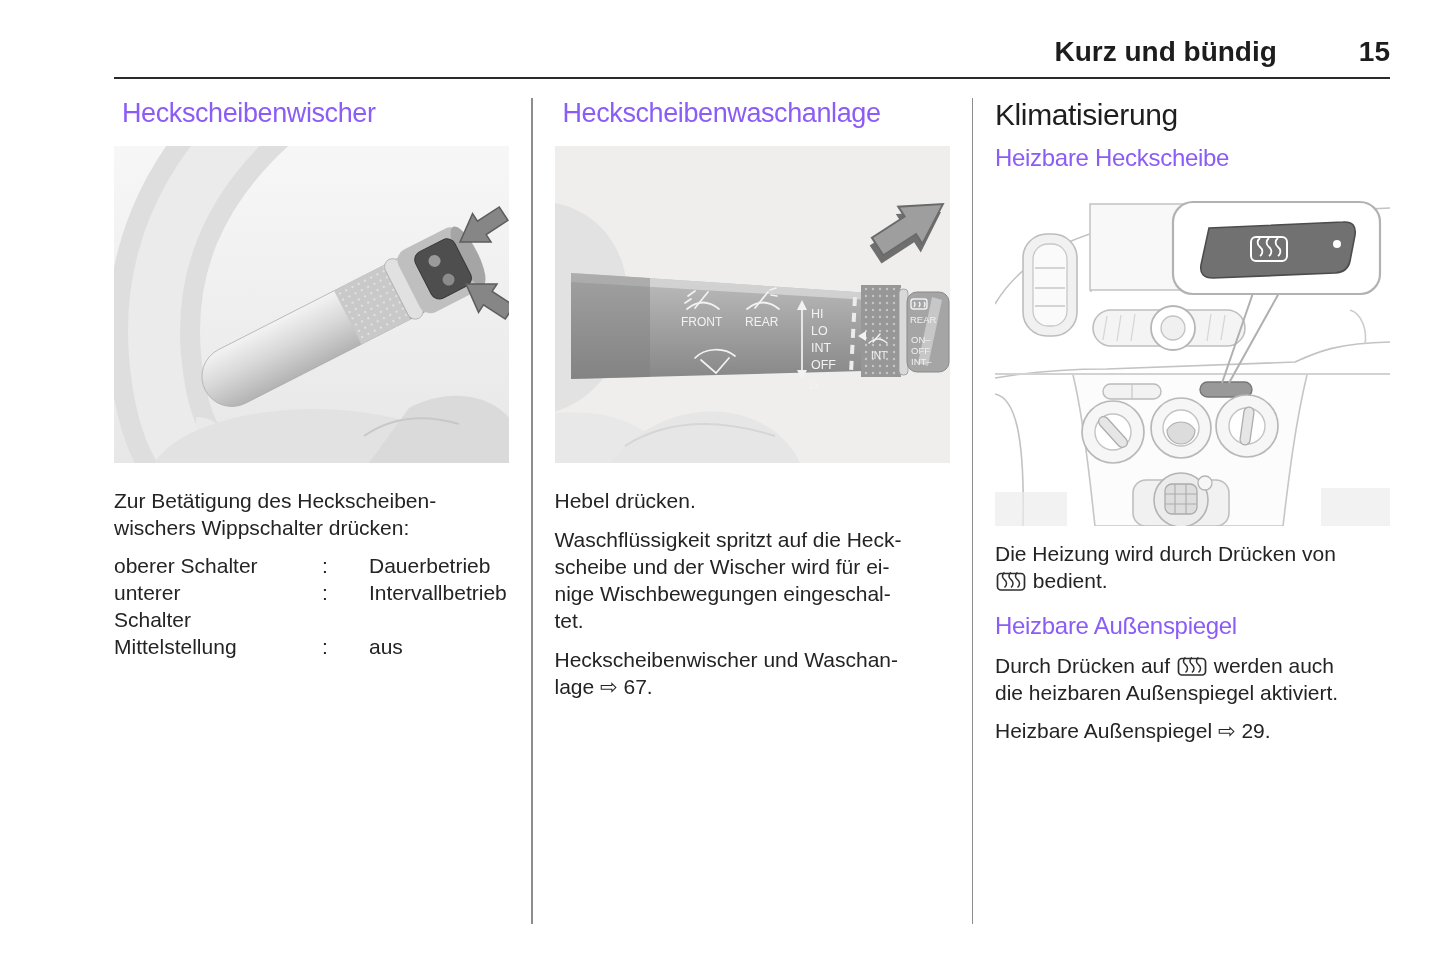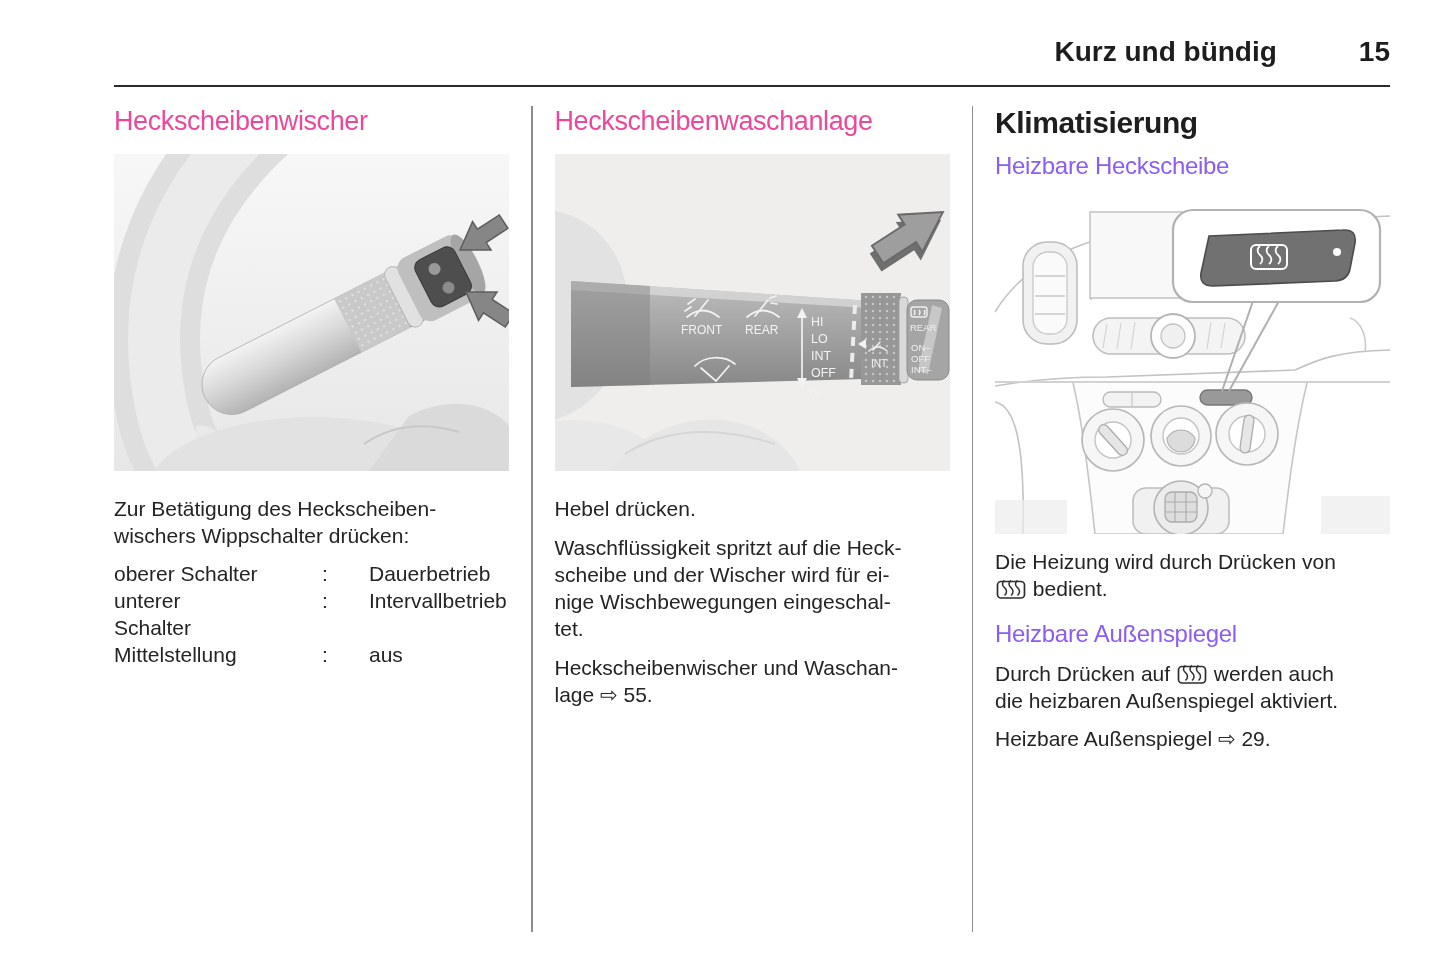--- a/index.html
+++ b/index.html
@@ -5,27 +5,27 @@
   html,body{margin:0;padding:0;background:#fff;}
   body{
     width:1445px;height:965px;overflow:hidden;
     font-family:"Liberation Sans",sans-serif;color:#242424;
     -webkit-font-smoothing:antialiased;
   }
   .page{padding:36px 55px 0 114px;box-sizing:border-box;}
   .hdr{
     display:flex;justify-content:flex-end;align-items:baseline;gap:82px;
     font-size:28px;font-weight:bold;color:#1d1d1d;
-    padding-bottom:17px;border-bottom:2.5px solid #2a2a2a;
+    padding-bottom:9px;border-bottom:2.5px solid #2a2a2a;
   }
   .cols{display:flex;gap:22px;margin-top:19px;}
   .col{width:395px;flex:0 0 395px;}
   .vdiv{flex:0 0 1.5px;background:#8d8d8d;height:826px;}
-  h2.colhead{font-size:27px;font-weight:400;color:#ec4899;margin:0 0 17px;letter-spacing:-0.4px;}
-  h1.bighead{font-size:30px;font-weight:700;color:#1e1e1e;margin:0 0 12px;letter-spacing:-0.4px;}
+  h2.colhead{font-size:27px;font-weight:400;color:#8b5cf6;margin:0 8px 17px;letter-spacing:-0.4px;}
+  h1.bighead{font-size:30px;font-weight:400;color:#1e1e1e;margin:0 0 12px;letter-spacing:-0.4px;}
   h3.subhead{font-size:24px;font-weight:400;color:#8b5cf6;margin:0 0 20px;letter-spacing:-0.3px;}
   h3.subhead.later{margin-top:18px;margin-bottom:12px;}
   p{font-size:21px;line-height:27px;margin:0 0 11px;color:#242424;}
   .pl{white-space:pre-line;margin-top:12px;}
   figure{margin:0 0 24px;}
   figure.f3{margin-bottom:14px;}
   svg.fig{display:block;}
   .defrows{font-size:21px;line-height:27px;}
   .defrow{display:grid;grid-template-columns:181px 20px 1fr;align-items:start;gap:27px;}
   .defrow .t{white-space:pre-line;}
@@ -196,21 +196,21 @@
           </g>
         </svg>
       </figure>
 
       <p>Hebel drücken.</p>
       <p class="pl">Waschflüssigkeit spritzt auf die Heck-
 scheibe und der Wischer wird für ei-
 nige Wischbewegungen eingeschal-
 tet.</p>
       <p class="pl">Heckscheibenwischer und Waschan-
-lage ⇨ 55.</p>
+lage ⇨ 67.</p>
     </div>
 
     <div class="vdiv"></div>
 
     <div class="col">
       <h1 class="bighead">Klimatisierung</h1>
       <h3 class="subhead">Heizbare Heckscheibe</h3>
 
       <figure class="f3">
         <svg class="fig" width="395" height="334" viewBox="0 0 395 334">

